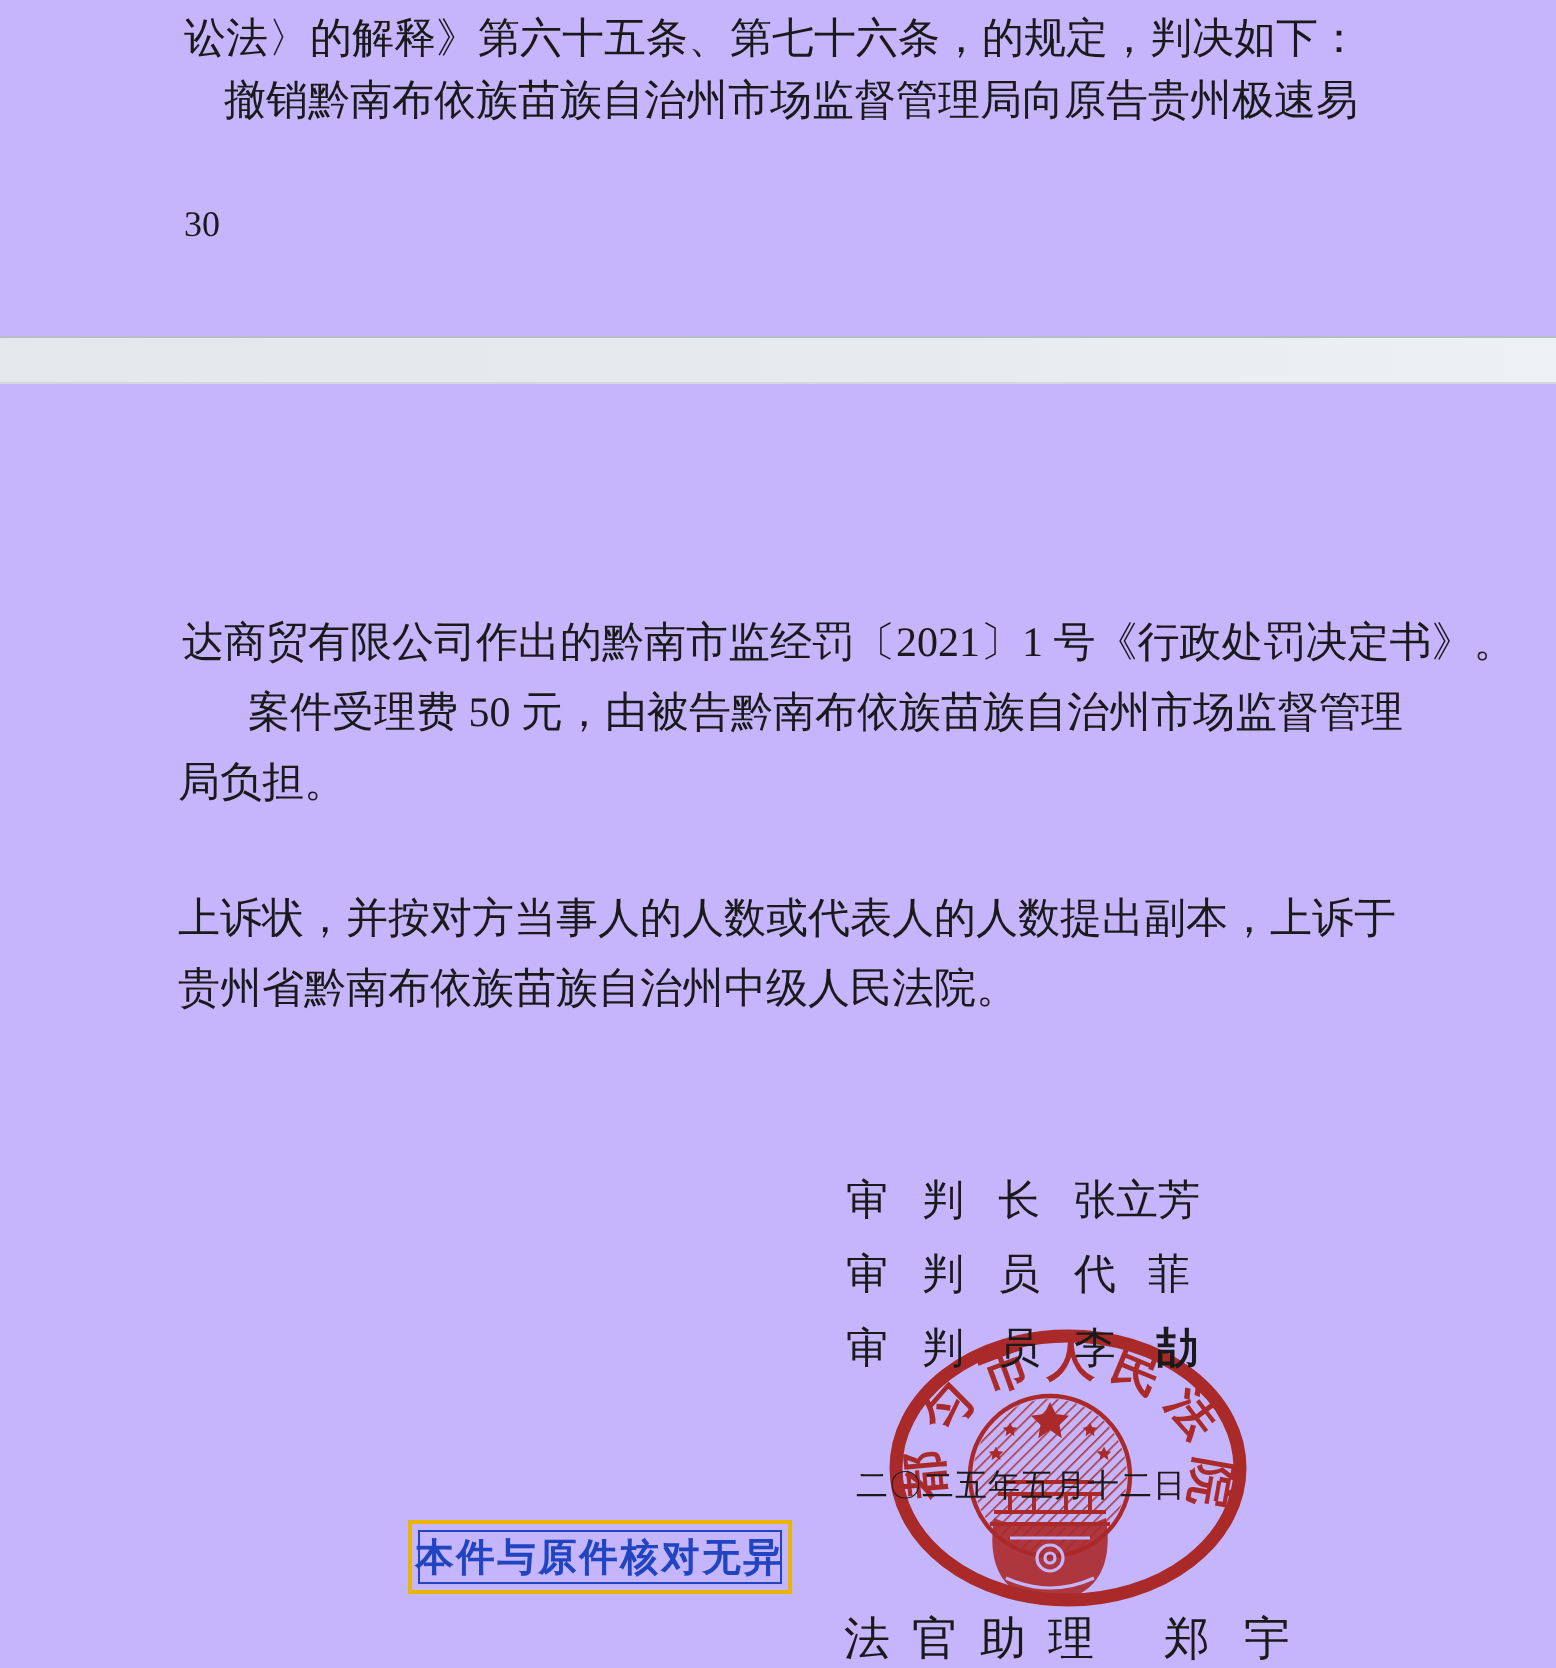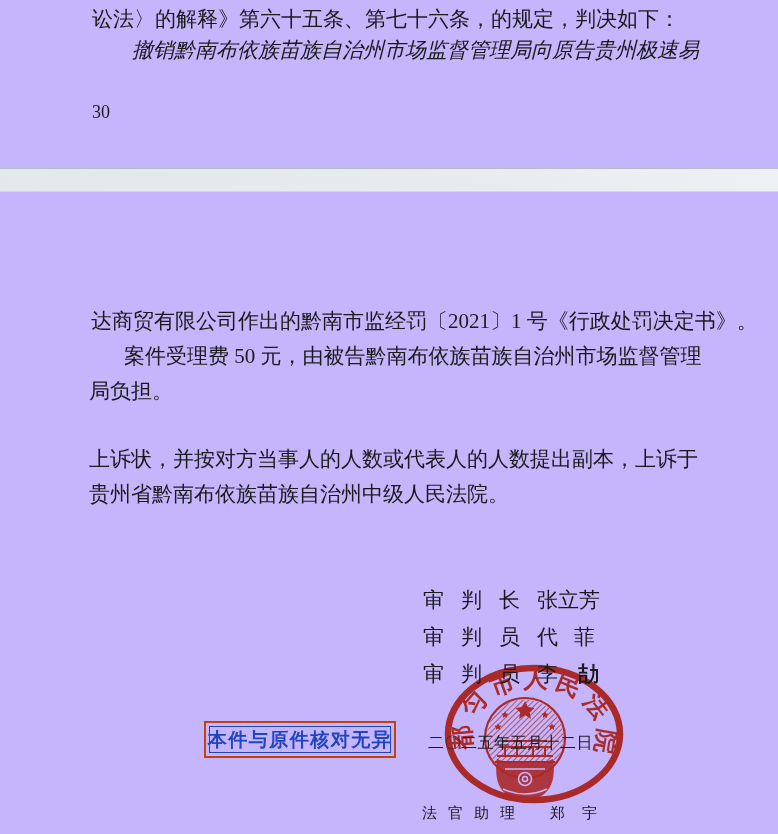--- a/index.html
+++ b/index.html
@@ -20,42 +20,42 @@
   .sigrow{position:absolute;left:423px;display:flex;align-items:center;font-size:21px;z-index:2;}
   .sigrole{letter-spacing:17px;white-space:pre;}
   .signame{white-space:pre;}
   .spaced2{letter-spacing:16px;}
   .fallback-glyph{
     font-family:"DejaVu Sans","Liberation Sans",sans-serif;
     font-weight:bold;margin-left:20px;
   }
   .namefirst{margin-left:0;}
   .dateline{position:absolute;left:428px;top:733px;font-size:16px;letter-spacing:0.5px;white-space:pre;z-index:3;}
-  .clerkrow{position:absolute;left:422px;top:804px;display:flex;align-items:baseline;font-size:15px;z-index:3;}
+  .clerkrow{position:absolute;left:422px;top:804px;display:flex;align-items:baseline;font-size:23px;z-index:3;}
   .clerkrole{letter-spacing:11px;white-space:pre;}
   .clerkname{margin-left:24px;letter-spacing:17px;white-space:pre;text-align:right;}
   .stampbox{
-    position:absolute;left:204px;top:721px;width:192px;height:37px;
-    border:2px solid #c2410c;outline:1px solid #2144c0;outline-offset:-6px;
+    position:absolute;left:204px;top:760px;width:192px;height:37px;
+    border:2px solid #eab308;outline:1px solid #2144c0;outline-offset:-6px;
     box-sizing:border-box;display:flex;align-items:center;justify-content:center;
     z-index:3;background:transparent;
   }
   .stamptext{
     color:#2144c0;font-weight:bold;font-size:19px;letter-spacing:1.5px;white-space:pre;
     font-family:"Liberation Serif","DejaVu Serif",serif;
   }
   .sealwrap{position:absolute;left:439px;top:659px;width:190px;height:150px;z-index:1;mix-blend-mode:multiply;opacity:0.95;}
 </style>
 </head>
 <body>
 
 <div id="screen">
 
   <div class="txt" style="left:92px;top:7px;">讼法〉的解释》第六十五条、第七十六条，的规定，判决如下：</div>
-  <div class="txt" style="left:132px;top:38px;font-style:italic;">撤销黔南布依族苗族自治州市场监督管理局向原告贵州极速易</div>
+  <div class="txt" style="left:112px;top:38px;">撤销黔南布依族苗族自治州市场监督管理局向原告贵州极速易</div>
   <div class="txt pagenum" style="left:92px;top:100px;">30</div>
 
   <div class="pagegap"></div>
 
   <div class="txt" style="left:91px;top:309px;">达商贸有限公司作出的黔南市监经罚〔2021〕1 号《行政处罚决定书》。</div>
   <div class="txt" style="left:124px;top:344px;">案件受理费 50 元，由被告黔南布依族苗族自治州市场监督管理</div>
   <div class="txt" style="left:89px;top:379px;">局负担。</div>
   <div class="txt" style="left:89px;top:447px;">上诉状，并按对方当事人的人数或代表人的人数提出副本，上诉于</div>
   <div class="txt" style="left:89px;top:482px;">贵州省黔南布依族苗族自治州中级人民法院。</div>
 

